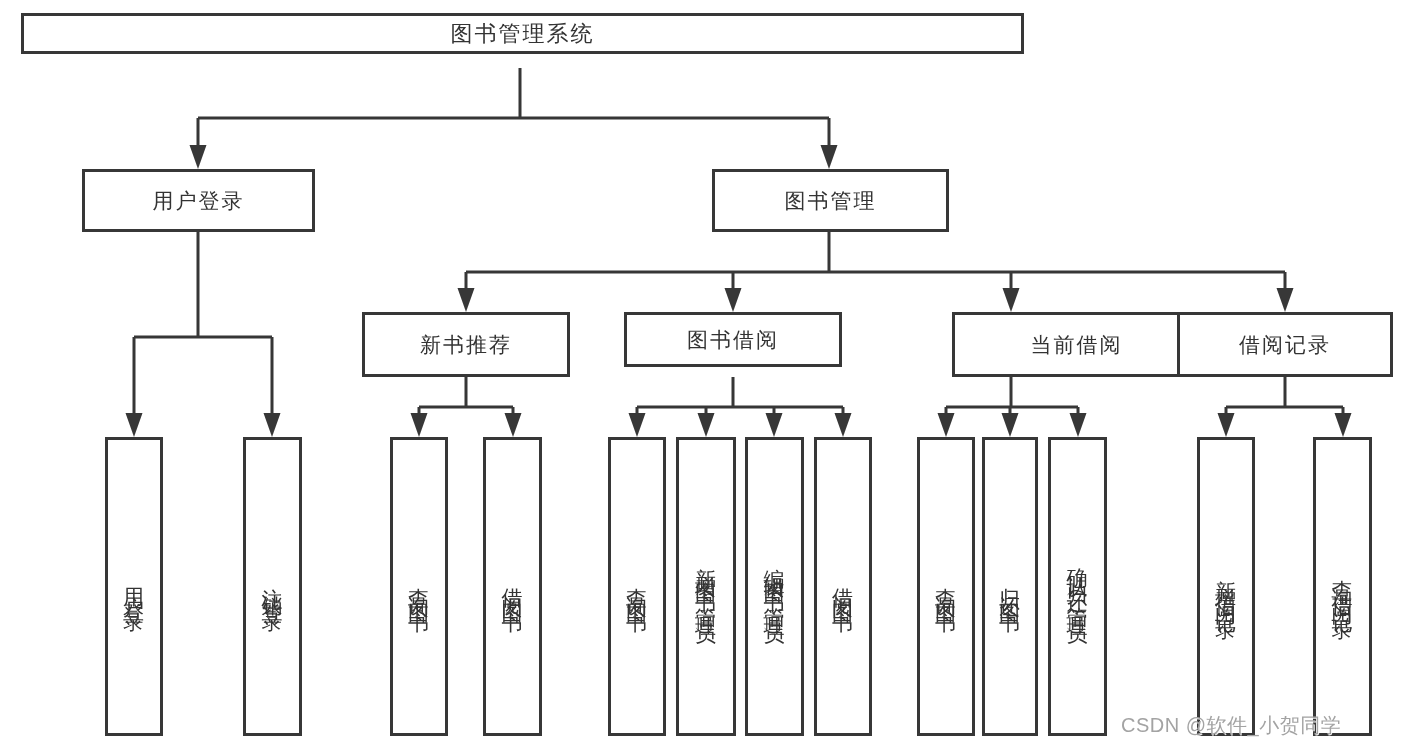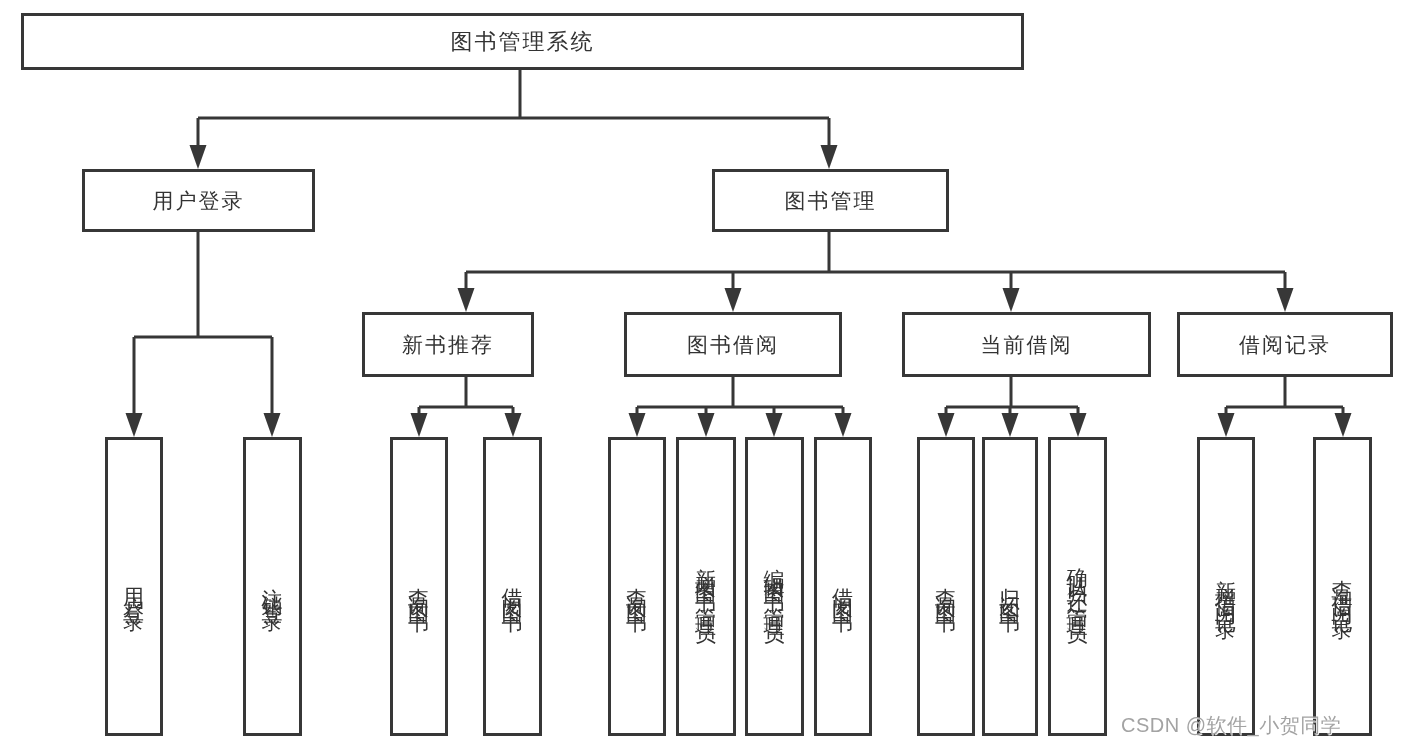--- a/index.html
+++ b/index.html
@@ -69,38 +69,38 @@
       <polygon points="697.5,413 714.5,413 706,437"></polygon>
       <polygon points="765.5,413 782.5,413 774,437"></polygon>
       <polygon points="834.5,413 851.5,413 843,437"></polygon>
       <polygon points="937.5,413 954.5,413 946,437"></polygon>
       <polygon points="1001.5,413 1018.5,413 1010,437"></polygon>
       <polygon points="1069.5,413 1086.5,413 1078,437"></polygon>
       <polygon points="1217.5,413 1234.5,413 1226,437"></polygon>
       <polygon points="1334.5,413 1351.5,413 1343,437"></polygon>
     </svg>
 
-  <div class="box hbox root" style="left:21px;top:13px;width:1003px;height:57px">
+  <div class="box hbox root" style="left:21px;top:13px;width:1003px;height:41px">
     <span class="lbl">图书管理系统</span>
   </div>
 
   <div class="box hbox" style="left:82px;top:169px;width:233px;height:63px">
     <span class="lbl">用户登录</span>
   </div>
   <div class="box hbox" style="left:712px;top:169px;width:237px;height:63px">
     <span class="lbl">图书管理</span>
   </div>
 
-  <div class="box hbox" style="left:362px;top:312px;width:172px;height:65px">
+  <div class="box hbox" style="left:362px;top:312px;width:208px;height:65px">
     <span class="lbl">新书推荐</span>
   </div>
-  <div class="box hbox" style="left:624px;top:312px;width:218px;height:65px">
+  <div class="box hbox" style="left:624px;top:312px;width:218px;height:55px">
     <span class="lbl">图书借阅</span>
   </div>
-  <div class="box hbox" style="left:902px;top:312px;width:249px;height:65px">
+  <div class="box hbox" style="left:952px;top:312px;width:249px;height:65px">
     <span class="lbl">当前借阅</span>
   </div>
   <div class="box hbox" style="left:1177px;top:312px;width:216px;height:65px">
     <span class="lbl">借阅记录</span>
   </div>
 
   <div class="box vbox" style="left:105px;top:437px;width:58px;height:299px">
     <span class="vlabel">用户登录</span>
   </div>
   <div class="box vbox" style="left:243px;top:437px;width:59px;height:299px">

